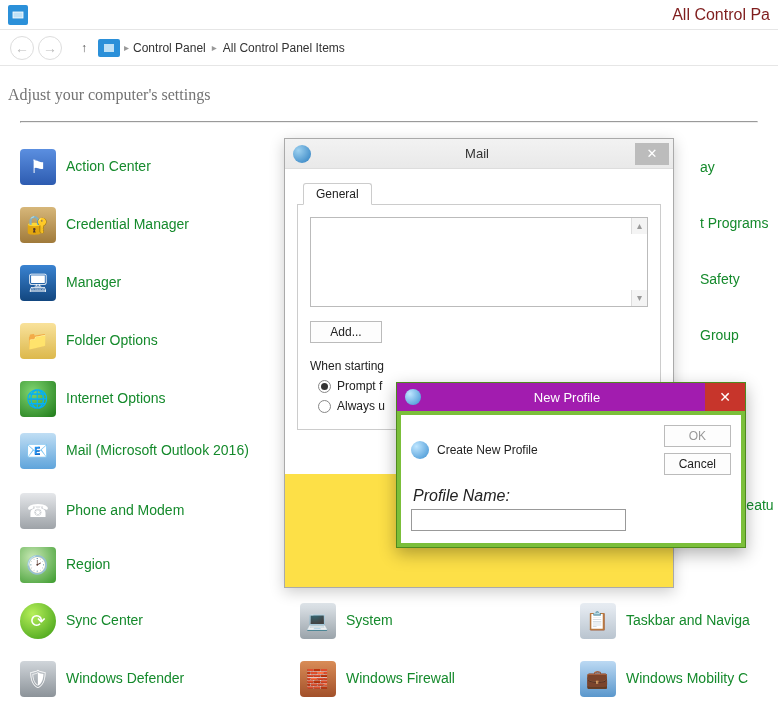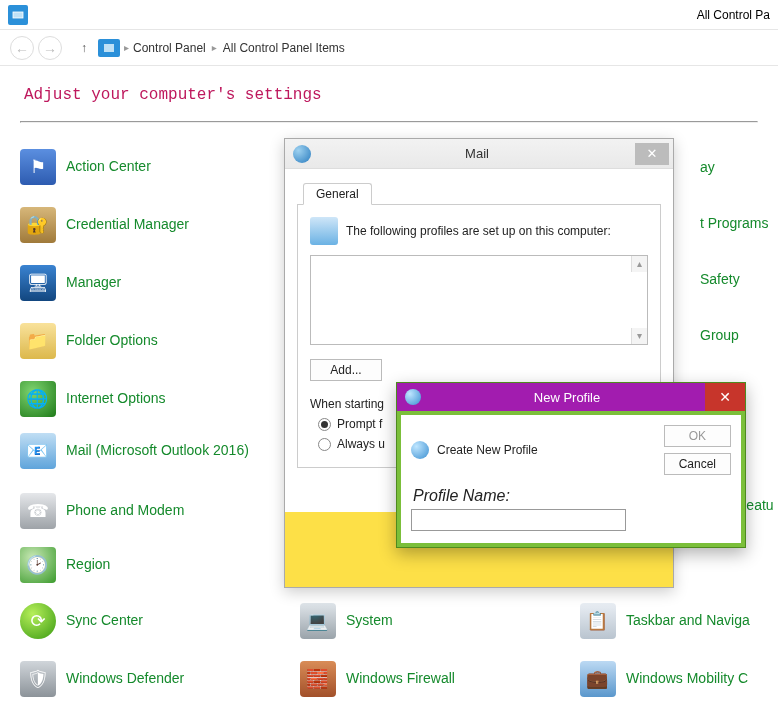--- a/index.html
+++ b/index.html
@@ -2,32 +2,32 @@
 <html><head>
 <meta charset="utf-8">
 <style>
   * { box-sizing: border-box; }
   html, body { margin: 0; padding: 0; font-family: "Segoe UI", Arial, sans-serif; font-size: 13px; color: #222; background: #fff; width: 778px; height: 719px; overflow: hidden; }
   
   
   .title-bar { height: 30px; display: flex; align-items: center; padding: 0 8px; border-bottom: 1px solid #e6e6e6; }
   .title-bar-icon { width: 20px; height: 20px; background: #2b90d9; border-radius: 2px; margin-right: 8px; display:flex; align-items:center; justify-content:center;}
   .title-bar-spacer { flex: 1; }
-  .window-title { color: #000000; font-size: 12px; white-space: nowrap; }
+  .window-title { color: #7f1d1d; font-size: 16px; white-space: nowrap; }
   
   
   .nav-bar { height: 36px; display: flex; align-items: center; gap: 4px; padding: 0 10px; border-bottom: 1px solid #e6e6e6; font-size: 12px; }
   .nav-arrow { width: 24px; height: 24px; border: 1px solid #ddd; border-radius: 50%; display: flex; align-items: center; justify-content: center; color: #bbb; font-size: 14px; }
   .nav-up { color: #555; width: 20px; text-align: center; }
   .nav-address-icon { width: 22px; height: 18px; background: #2b90d9; border-radius: 2px; display:flex; align-items:center; justify-content:center; }
   .breadcrumb { display: flex; align-items: center; gap: 6px; color: #333; }
   .bc-sep { color: #999; font-size: 10px; }
   
   
-  .page-heading { padding: 20px 0 10px 24px; font-size: 16px; color: #be185d; font-family: Liberation Mono, monospace; }
+  .page-heading { padding: 20px 0 10px 8px; font-size: 16px; color: #737373; font-family: Liberation Serif, serif; }
   
   
   .items-area { position: relative; padding: 0 20px; }
   .cp-item { position: absolute; display: flex; align-items: center; gap: 10px; width: 260px; cursor: pointer; }
   .cp-icon { width: 36px; height: 36px; flex-shrink: 0; border-radius: 4px; display:flex; align-items:center; justify-content:center; font-size: 18px; color: #fff;}
   .cp-label { color: #158a2c; font-size: 14px; line-height: 1.2; }
   
   
   .dlg-mail { position: absolute; left: 284px; top: 138px; width: 390px; height: 450px; background: #fde047; border: 1px solid #aaa; box-shadow: 0 4px 14px rgba(0,0,0,0.2); }
   .dlg-mail .tbar { height: 30px; background: linear-gradient(#f2f2f2,#e9e9e9); display: flex; align-items: center; padding: 0 4px 0 8px; border-bottom: 1px solid #ddd; }
@@ -188,24 +188,20 @@
   <div class="tbar">
     <div class="tbar-icon"></div>
     <div class="tbar-title">Mail</div>
     <div class="tbar-close">✕</div>
   </div>
   <div class="client">
     <div class="tab-strip">
       <div class="tab">General</div>
     </div>
     <div class="tab-panel">
-      <div class="profiles-row">
-        <div class="pic"></div>
-        <div>The following profiles are set up on this computer:</div>
-      </div>
       <div class="profile-list">
         <div class="scroll-btn scroll-up">▴</div>
         <div class="scroll-btn scroll-down">▾</div>
       </div>
       <div class="add-row">
         <div class="btn">Add...</div>
       </div>
       <div class="when-start">When starting</div>
       <div class="radio-row">
         <span class="radio checked"></span>

